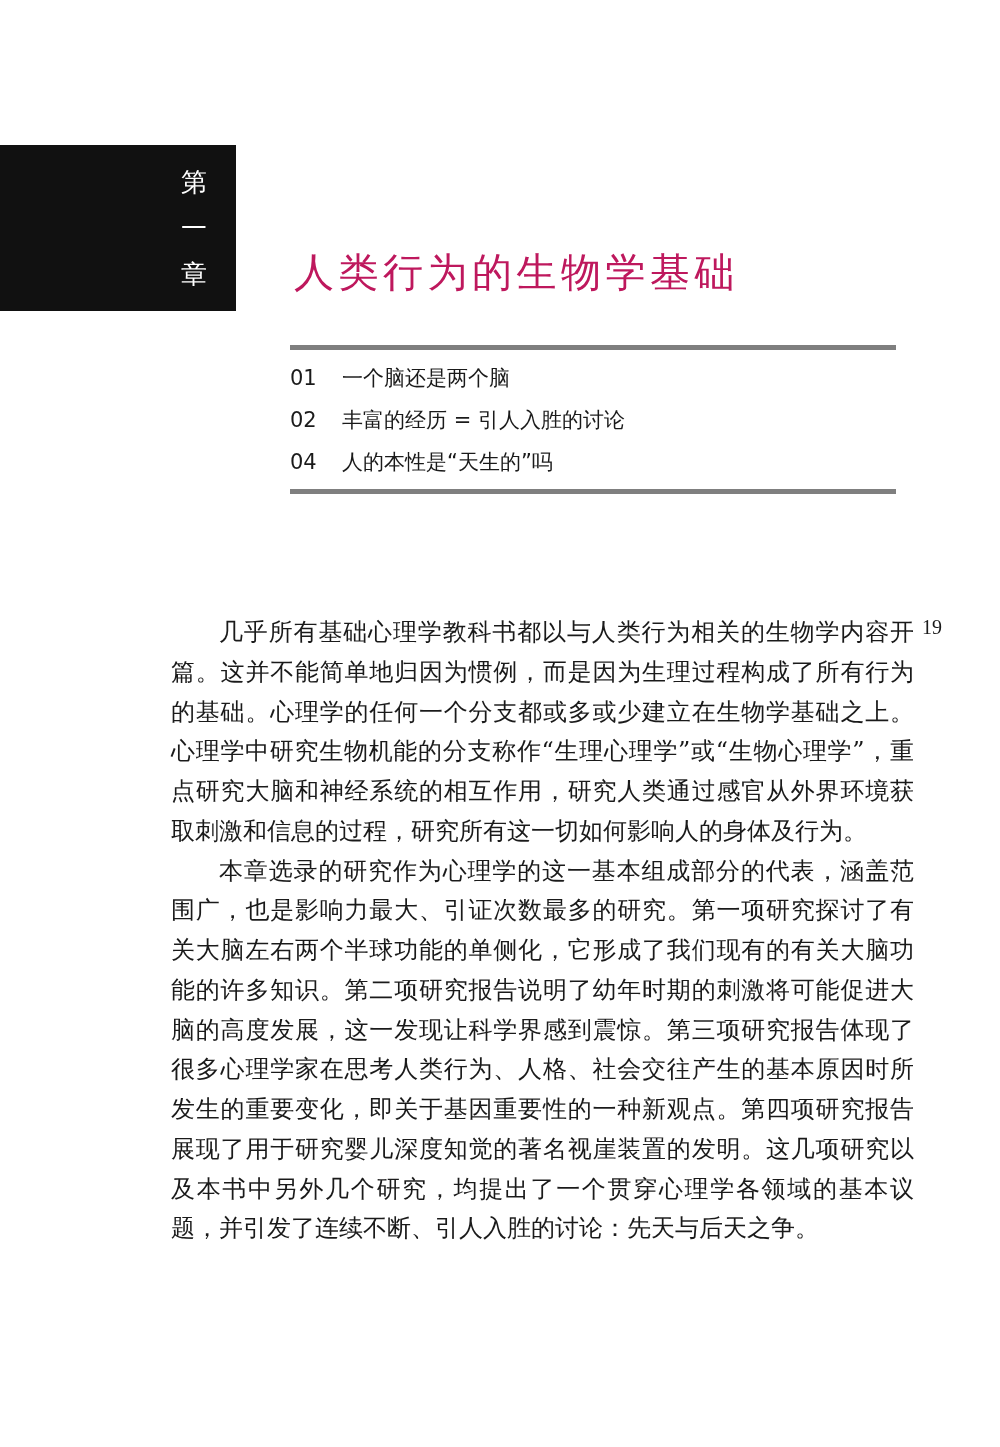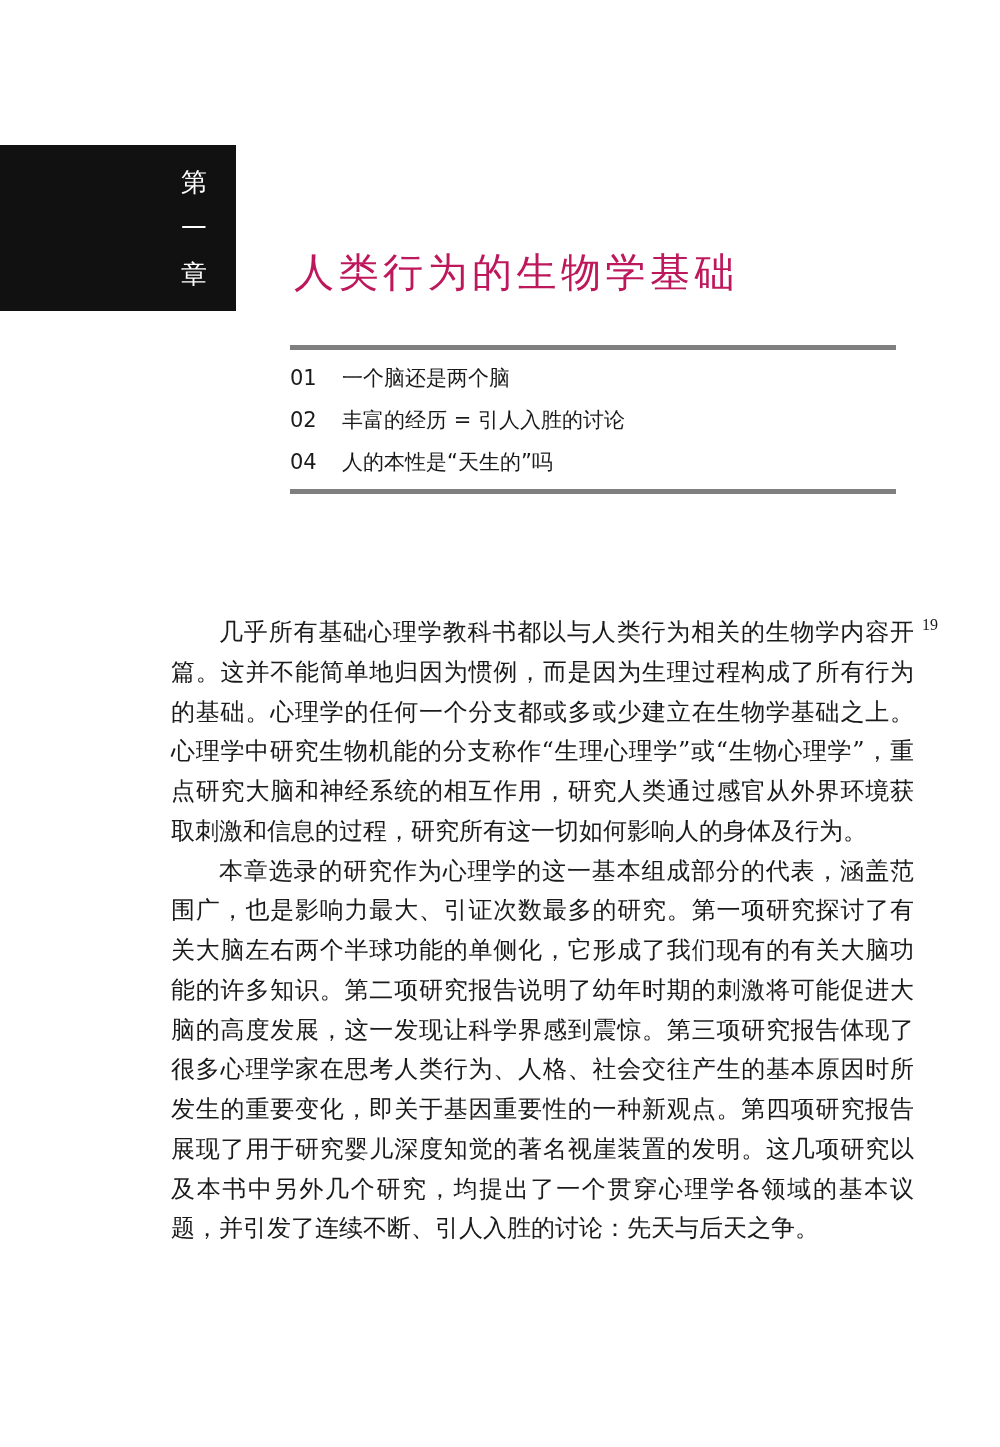--- a/index.html
+++ b/index.html
@@ -26,21 +26,21 @@
               font-family: "DejaVu Sans", "Liberation Sans", sans-serif;
               font-size: 21px; color: #1a1a1a; }
   .toc-num { width: 52px; }
 
   .body-text { position: absolute; left: 171px; top: 613px; width: 743px; }
   .para { margin: 0; font-size: 24px; line-height: 39.75px; text-align: justify;
           text-indent: 48px; letter-spacing: 0; }
 
   .page-number { position: absolute; left: 922px; top: 616px;
                  font-family: "Liberation Serif", "DejaVu Serif", serif;
-                 font-size: 16px; color: #1a1a1a; }
+                 font-size: 20px; color: #1a1a1a; }
 </style>
 </head>
 <body>
 
 <div class="chapter-block">
   <div class="chapter-label">
     <span>第</span>
     <span>一</span>
     <span>章</span>
   </div>

